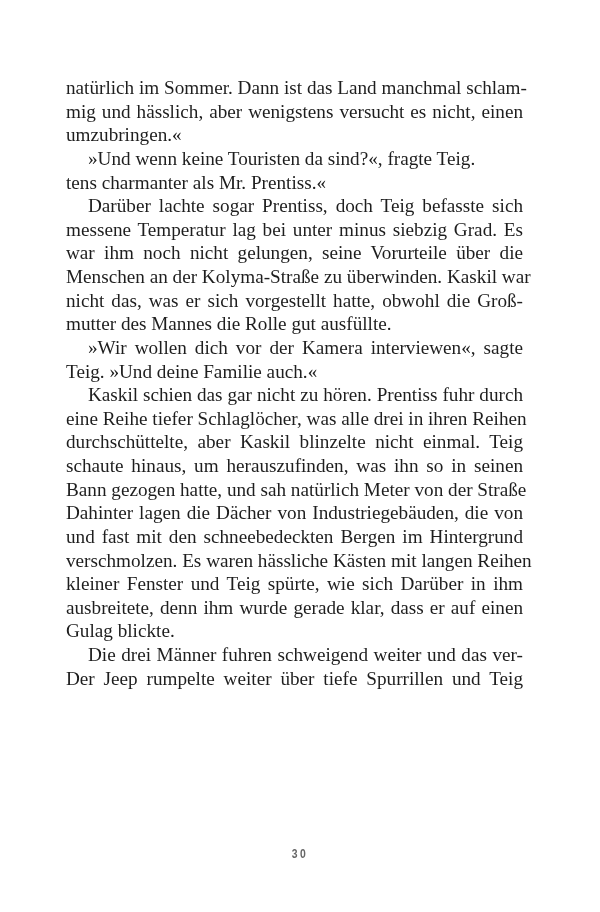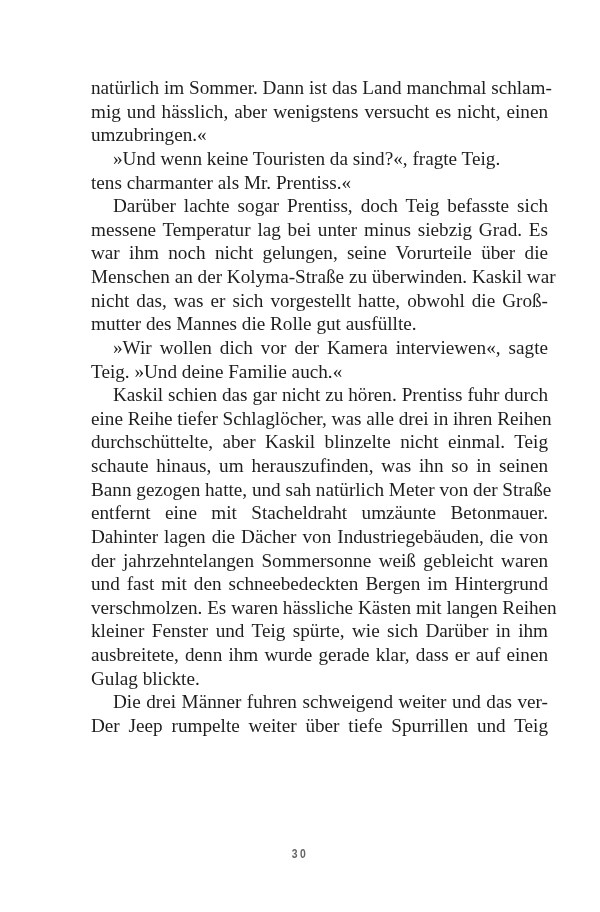--- a/index.html
+++ b/index.html
@@ -2,21 +2,21 @@
 <html><head>
 <meta charset="utf-8">
 <style>
   html, body { margin: 0; padding: 0; }
   body {
     width: 600px; height: 912px; background: #ffffff; position: relative; overflow: hidden;
   }
   .page-text {
     position: absolute; left: 66px; top: 76px; width: 457px;
     font-family: "Liberation Serif", "DejaVu Serif", serif;
-    font-size: 19.2px; line-height: 23.63px; color: #1e1e1e; margin-left: 25px;
+    font-size: 19.2px; line-height: 23.63px; color: #1e1e1e;
   }
   .line {
     display: block; white-space: nowrap; height: 23.63px;
     text-align: justify; text-align-last: justify;
   }
   .line.last { text-align-last: left; }
   .line.indent { padding-left: 22px; }
   .page-number {
     position: absolute; left: 0; width: 600px; top: 846px; text-align: center;
     font-family: "Liberation Sans", "DejaVu Sans", sans-serif;
@@ -39,23 +39,21 @@
     <span class="line">Menschen an der Kolyma-Straße zu überwinden. Kaskil war</span>
     <span class="line">nicht das, was er sich vorgestellt hatte, obwohl die Groß-</span>
     <span class="line last">mutter des Mannes die Rolle gut ausfüllte.</span>
     <span class="line indent">»Wir wollen dich vor der Kamera interviewen«, sagte</span>
     <span class="line last">Teig. »Und deine Familie auch.«</span>
     <span class="line indent">Kaskil schien das gar nicht zu hören. Prentiss fuhr durch</span>
     <span class="line">eine Reihe tiefer Schlaglöcher, was alle drei in ihren Reihen</span>
     <span class="line">durchschüttelte, aber Kaskil blinzelte nicht einmal. Teig</span>
     <span class="line">schaute hinaus, um herauszufinden, was ihn so in seinen</span>
     <span class="line">Bann gezogen hatte, und sah natürlich Meter von der Straße</span>
-    <span class="line">entfernt eine mit Stacheldraht umzäunte Betonmauer.</span>
     <span class="line">Dahinter lagen die Dächer von Industriegebäuden, die von</span>
-    <span class="line">der jahrzehntelangen Sommersonne weiß gebleicht waren</span>
     <span class="line">und fast mit den schneebedeckten Bergen im Hintergrund</span>
     <span class="line">verschmolzen. Es waren hässliche Kästen mit langen Reihen</span>
     <span class="line">kleiner Fenster und Teig spürte, wie sich Darüber in ihm</span>
     <span class="line">ausbreitete, denn ihm wurde gerade klar, dass er auf einen</span>
     <span class="line last">Gulag blickte.</span>
     <span class="line indent">Die drei Männer fuhren schweigend weiter und das ver-</span>
     <span class="line">Der Jeep rumpelte weiter über tiefe Spurrillen und Teig</span>
   </div>
 <div class="page-number">30</div>
 

